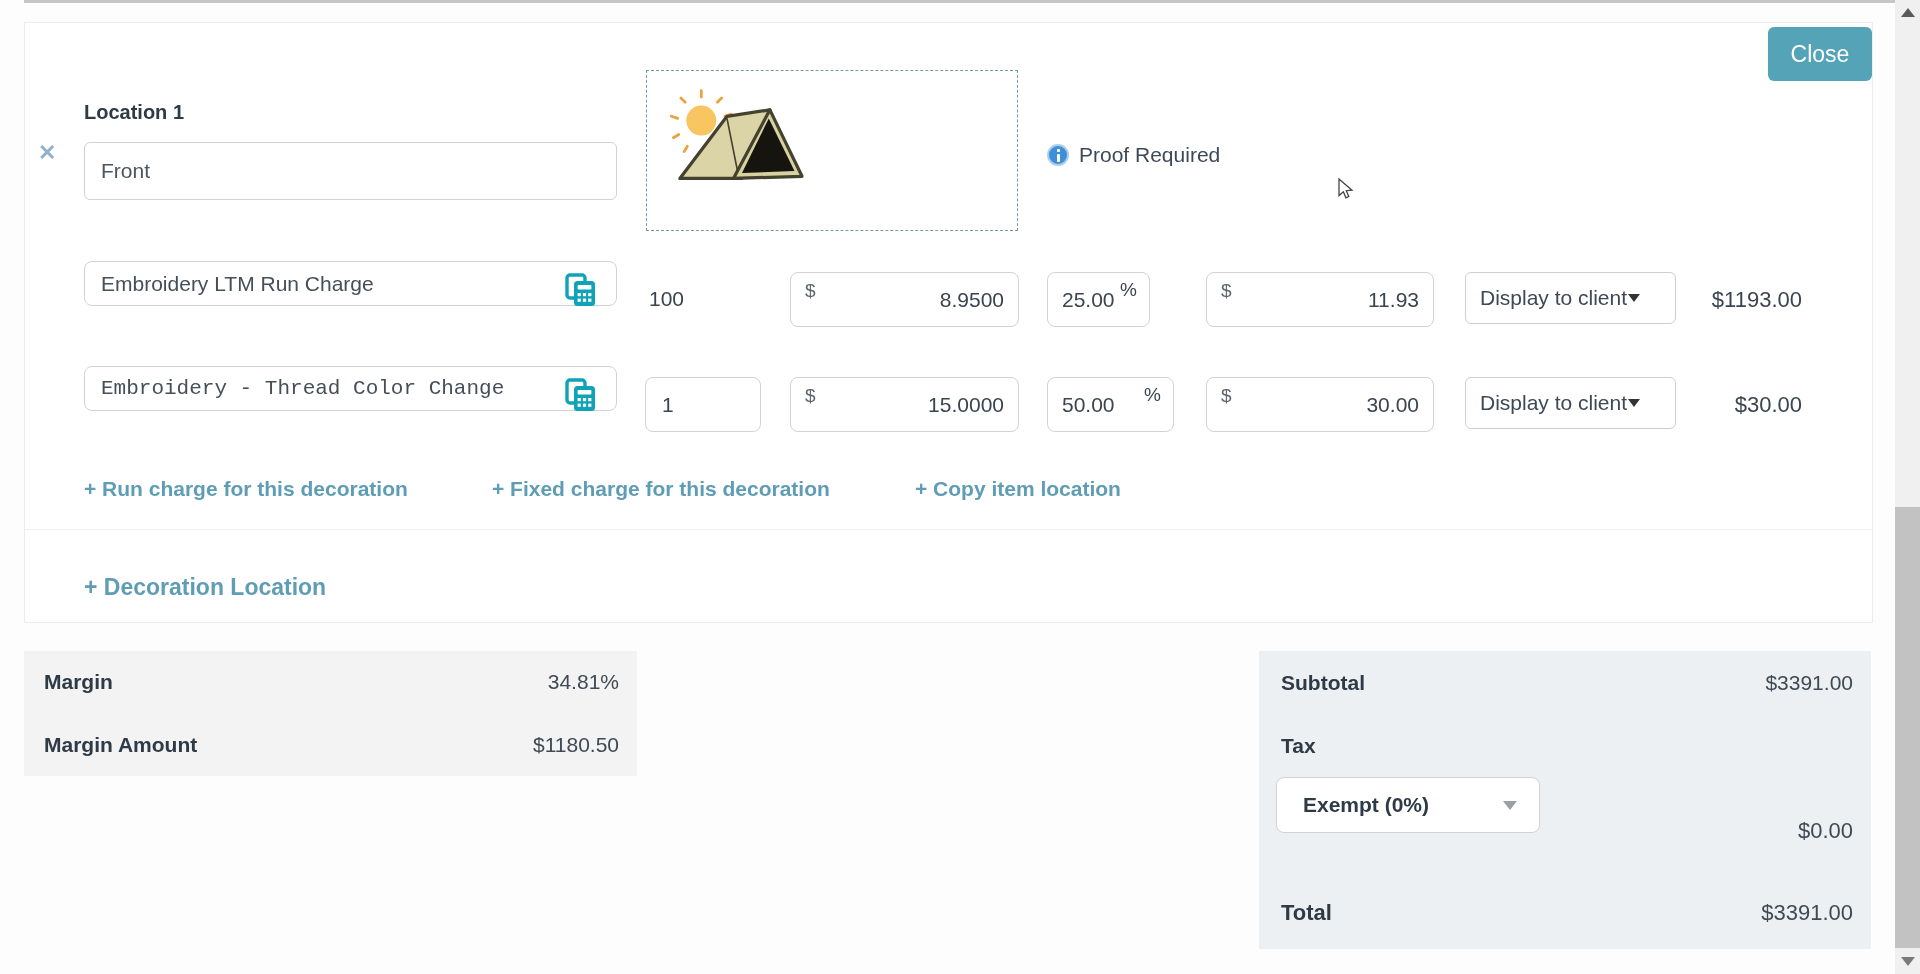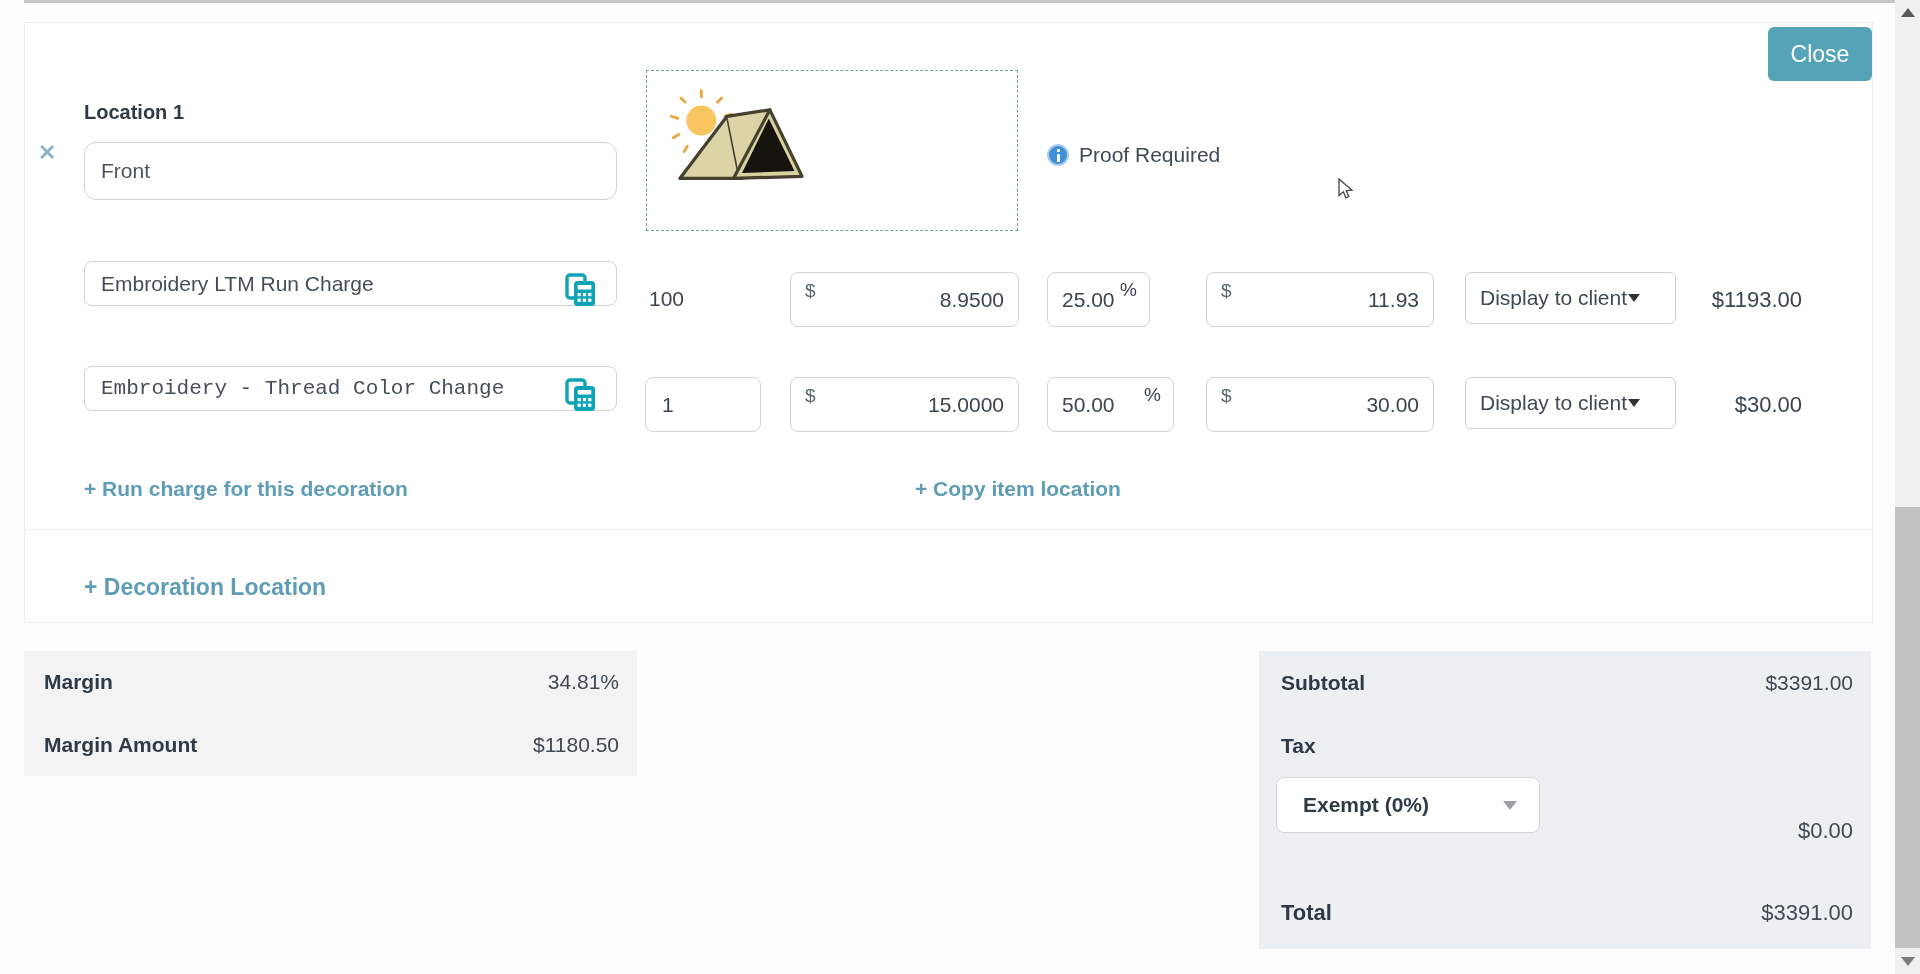--- a/index.html
+++ b/index.html
@@ -14,21 +14,21 @@
 
   .btn-close { position:absolute; left:1768px; top:27px; width:104px; height:54px;
                background:#55a3b7; border:none; border-radius:6px; color:#ffffff;
                font-size:23px; font-family:"Liberation Sans", sans-serif; cursor:pointer; }
 
   .loc-label { position:absolute; left:84px; top:101px; font-size:20px; font-weight:bold; color:#2e3a46; }
   .remove-x { position:absolute; left:38px; top:142px; font-size:22px; font-weight:bold;
               color:#8fb3cc; cursor:pointer; line-height:22px; }
 
   .front-input { position:absolute; left:84px; top:142px; width:533px; height:58px;
-                 border:1px solid #d2d2d2; border-radius:12px; padding-left:16px;
+                 border:1px solid #d2d2d2; border-radius:6px; padding-left:16px;
                  font-size:21px; color:#4a5560; font-family:"Liberation Sans", sans-serif; background:#fff; }
 
   .dropzone { position:absolute; left:646px; top:70px; width:372px; height:161px;
               border:1px dashed #739cab; background:#fff; }
   .tent-svg { position:absolute; left:20px; top:16px; }
 
   .proof-wrap { position:absolute; left:1047px; top:142px; height:26px; display:flex; align-items:center; }
   .info-icon { position:relative; width:22px; height:22px; border-radius:50%;
                background:#3f8ed8; border:2px solid #a9cdef; }
   .info-icon::before { content:""; position:absolute; left:50%; margin-left:-1.5px; top:3px;
@@ -209,20 +209,21 @@
       <span class="amount">30.00</span>
     </div>
     <div class="selectbox" style="left:1465px; top:377px;">
       <span>Display to client</span>
       <span class="caret-dn"></span>
     </div>
     <div class="row-total" style="top:392px;">$30.00</div>
   </div>
 
   <div class="add-link" style="left:84px; top:477px;">+ Run charge for this decoration</div>
+  <div class="add-link" style="left:492px; top:477px;">+ Fixed charge for this decoration</div>
   <div class="add-link" style="left:915px; top:477px;">+ Copy item location</div>
 
   <div class="divider"></div>
 
   <div class="add-link" style="left:84px; top:574px; font-size:23px;">+ Decoration Location</div>
 
   <div class="panel panel-left">
     <div class="p-label" style="left:20px; top:19px;">Margin</div>
     <div class="p-value" style="right:18px; top:19px;">34.81%</div>
     <div class="p-label" style="left:20px; top:82px;">Margin Amount</div>

